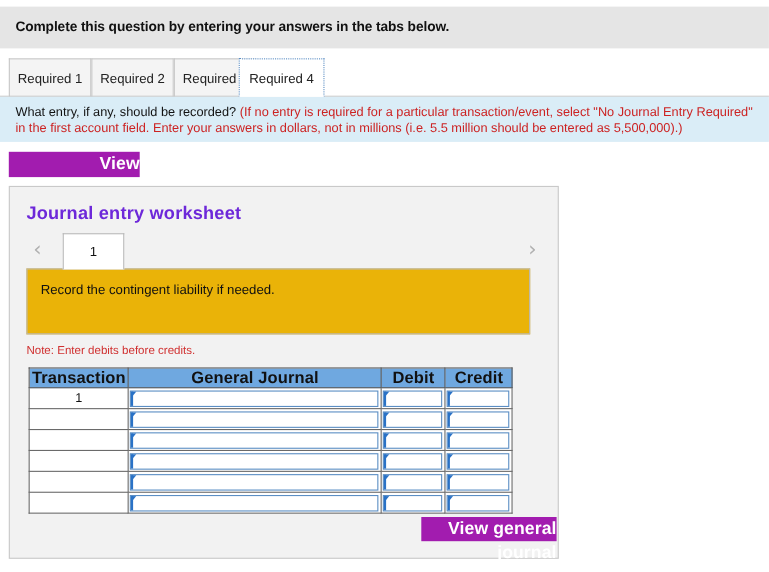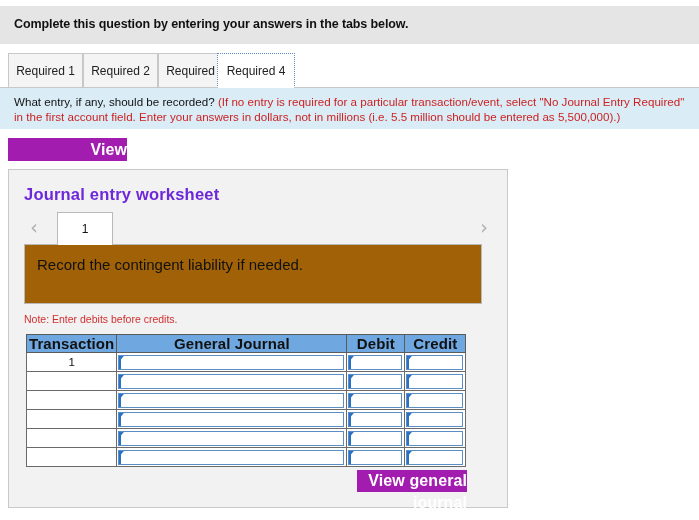--- a/index.html
+++ b/index.html
@@ -181,25 +181,25 @@
     z-index: 2;
   }
 
   
   .prompt-box {
     position: absolute;
     left: 15px;
     top: 74px;
     width: 458px;
     height: 60px;
-    background: #a16207;
+    background: #eab308;
     border: 1px solid #b9b9b9;
     box-sizing: border-box;
     padding: 11px 12px;
-    font-size: 15px;
+    font-size: 12px;
     color: #111111;
     z-index: 1;
   }
 
   
   .note {
     position: absolute;
     left: 15px;
     top: 143px;
     font-size: 10.5px;
@@ -283,23 +283,23 @@
   .btn-clear {
     position: absolute;
     left: 150px;
     top: 300px;
     width: 110px;
     height: 22px;
     line-height: 22px;
   }
   .btn-viewgj {
     position: absolute;
-    left: 348px;
+    left: 374px;
     top: 300px;
-    width: 110px;
+    width: 123px;
     height: 22px;
     line-height: 22px;
   }
 </style>
 </head>
 <body>
 
 <div class="top-band">
   <div class="top-band-text">Complete this question by entering your answers in the tabs below.</div>
 </div>

